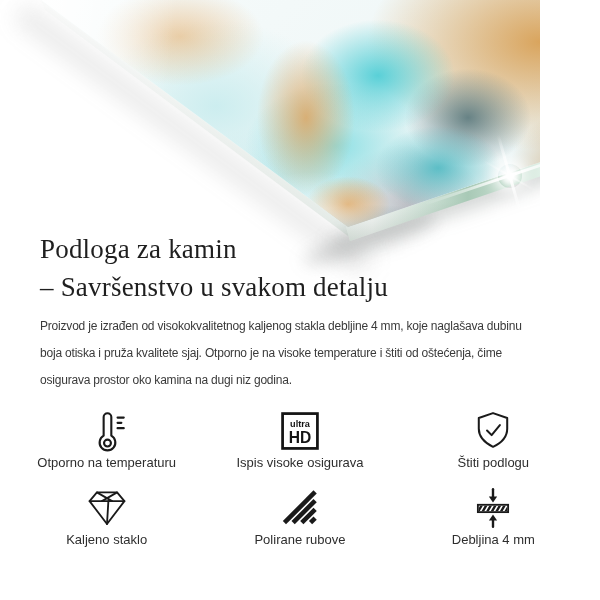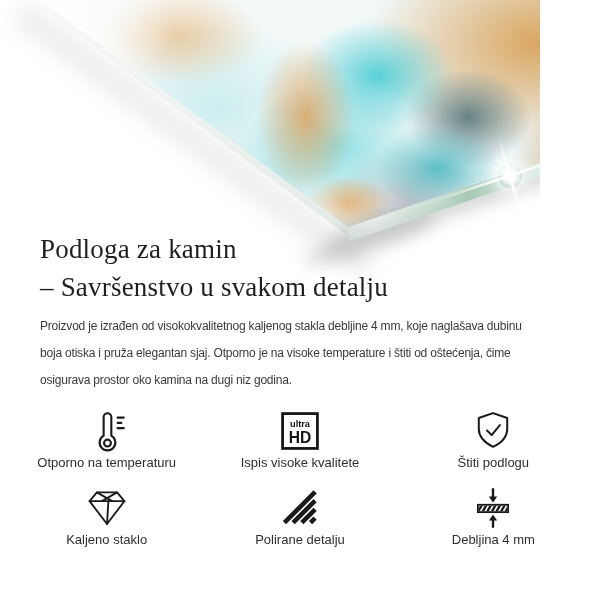--- a/index.html
+++ b/index.html
@@ -88,21 +88,21 @@
   </div>
 
   <div class="content">
     <h1>
       <span>Podloga za kamin</span><br>
       <span>– Savršenstvo u svakom detalju</span>
     </h1>
 
     <div class="desc">
       <div class="dline">Proizvod je izrađen od visokokvalitetnog kaljenog stakla debljine 4 mm, koje naglašava dubinu</div>
-      <div class="dline">boja otiska i pruža elegantan sjaj. Otporno je na visoke temperature i štiti od oštećenja, čime</div>
+      <div class="dline">boja otiska i pruža kvalitete sjaj. Otporno je na visoke temperature i štiti od oštećenja, čime</div>
       <div class="dline">osigurava prostor oko kamina na dugi niz godina.</div>
     </div>
 
     <div class="features">
 
       <div class="feature">
         <span class="ficon">
           <svg width="46" height="46" viewBox="0 0 48 48" fill="none" stroke="#1a1a1a" stroke-width="2.2" stroke-linecap="round" stroke-linejoin="round">
             <path d="M20.5 28.9 a8.2 8.2 0 1 0 8 0 L28.5 9.5 a4 4 0 0 0 -8 0 Z"></path>
             <circle cx="24.5" cy="36.6" r="3.6"></circle>
@@ -113,21 +113,21 @@
       </div>
 
       <div class="feature">
         <span class="ficon">
           <svg width="44" height="44" viewBox="0 0 48 48">
             <rect x="5" y="5" width="38" height="38" fill="none" stroke="#141414" stroke-width="3"></rect>
             <text class="hd-text" x="24" y="20" font-size="10" text-anchor="middle">ultra</text>
             <text class="hd-text" x="24" y="37" font-size="17" text-anchor="middle">HD</text>
           </svg>
         </span>
-        <span class="flabel">Ispis visoke kvalitete</span>
+        <span class="flabel">Ispis visoke osigurava</span>
       </div>
 
       <div class="feature">
         <span class="ficon">
           <svg width="44" height="46" viewBox="0 0 48 48" fill="none" stroke="#1a1a1a" stroke-width="2.2" stroke-linecap="round" stroke-linejoin="round">
             <path d="M24 4.5 L39.5 9.8 V21.5 c0 9.6 -6.6 15.6 -15.5 19.8 C15.6 37.1 8.5 31.1 8.5 21.5 V9.8 Z"></path>
             <path d="M17.5 23.5 L22.5 28.5 L31.5 17.5"></path>
           </svg>
         </span>
         <span class="flabel">Štiti podlogu</span>
@@ -146,21 +146,21 @@
 
       <div class="feature">
         <span class="ficon">
           <svg width="44" height="44" viewBox="0 0 48 48" fill="none" stroke="#1a1a1a" stroke-width="5" stroke-linecap="butt">
             <path d="M7 40 L40.5 6.5"></path>
             <path d="M16.5 40 L40.5 16"></path>
             <path d="M26 40 L40.5 25.5"></path>
             <path d="M35.5 40 L40.5 35"></path>
           </svg>
         </span>
-        <span class="flabel">Polirane detalju</span>
+        <span class="flabel">Polirane rubove</span>
       </div>
 
       <div class="feature">
         <span class="ficon">
           <svg width="44" height="46" viewBox="0 0 48 48">
             <defs>
                 <clipPath id="barclip">
                   <rect x="8.5" y="21.5" width="31" height="6"></rect>
                 </clipPath>
               </defs>

